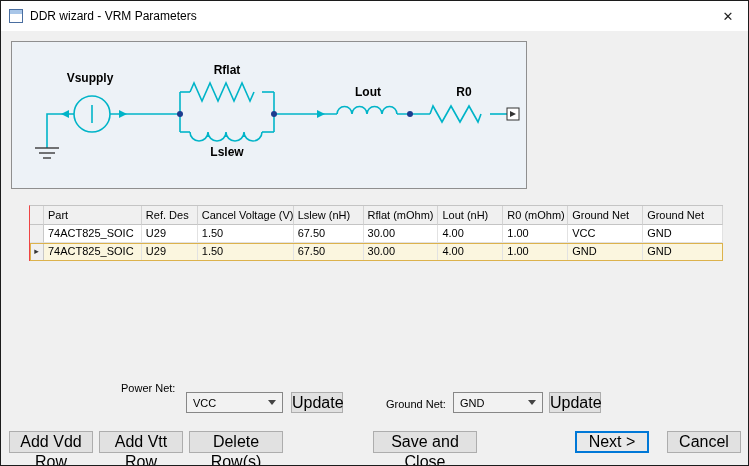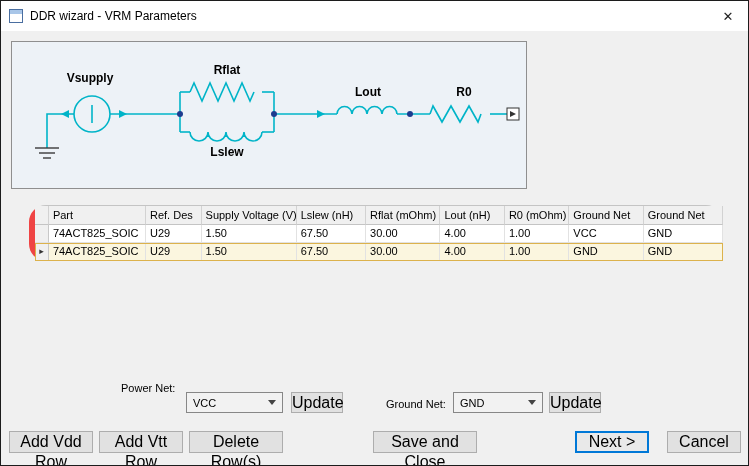--- a/index.html
+++ b/index.html
@@ -29,23 +29,22 @@
   
   .diagram {
     position: absolute; left: 10px; top: 40px; width: 516px; height: 148px;
     background: #edf2f7; border: 1px solid #8f8f8f;
   }
   .diagram svg { display: block; }
   .circ-label { font-family: "Liberation Sans", sans-serif; font-size: 12px; font-weight: bold; fill: #000; }
   
   .tbl {
     position: absolute; left: 28px; top: 204px; width: 694px;
-    border-top: 1px solid #c4c4c4; border-left: 6px solid #ef4444;
+    border-top: 1px solid #c4c4c4; border-left: 1px solid #ef4444;
     background: #fff;
-    border-radius: 17px;
   }
   .trow { display: flex; height: 18px; line-height: 17px; position: relative; }
   .trow.hdr { height: 19px; line-height: 18px; }
   .cell {
     padding: 0 4px; border-right: 1px solid #e2e2e2; border-bottom: 1px solid #e2e2e2;
     white-space: nowrap; overflow: hidden; background: #ffffff;
   }
   .hdr .cell { background: #f0f0f0; border-right: 1px solid #d2d2d2; border-bottom: 1px solid #c4c4c4; }
   .sel-cell { width: 14px; padding: 0; background: #f0f0f0; border-right: 1px solid #c8c8c8;
               text-align: center; font-size: 9px; color: #333; }
@@ -144,21 +143,21 @@
       <text class="circ-label" x="356" y="54" text-anchor="middle">Lout</text>
       <text class="circ-label" x="452" y="54" text-anchor="middle">R0</text>
     </svg>
   </div>
 
   <div class="tbl">
     <div class="trow hdr">
       <div class="cell sel-cell"></div>
       <div class="cell c1">Part</div>
       <div class="cell c2">Ref. Des</div>
-      <div class="cell c3">Supply Voltage (V)</div>
+      <div class="cell c3">Cancel Voltage (V)</div>
       <div class="cell c4">Lslew (nH)</div>
       <div class="cell c5">Rflat (mOhm)</div>
       <div class="cell c6">Lout (nH)</div>
       <div class="cell c7">R0 (mOhm)</div>
       <div class="cell c8">Ground Net</div>
       <div class="cell c9">Ground Net</div>
     </div>
 
     <div class="trow">
       <div class="cell sel-cell"></div>

